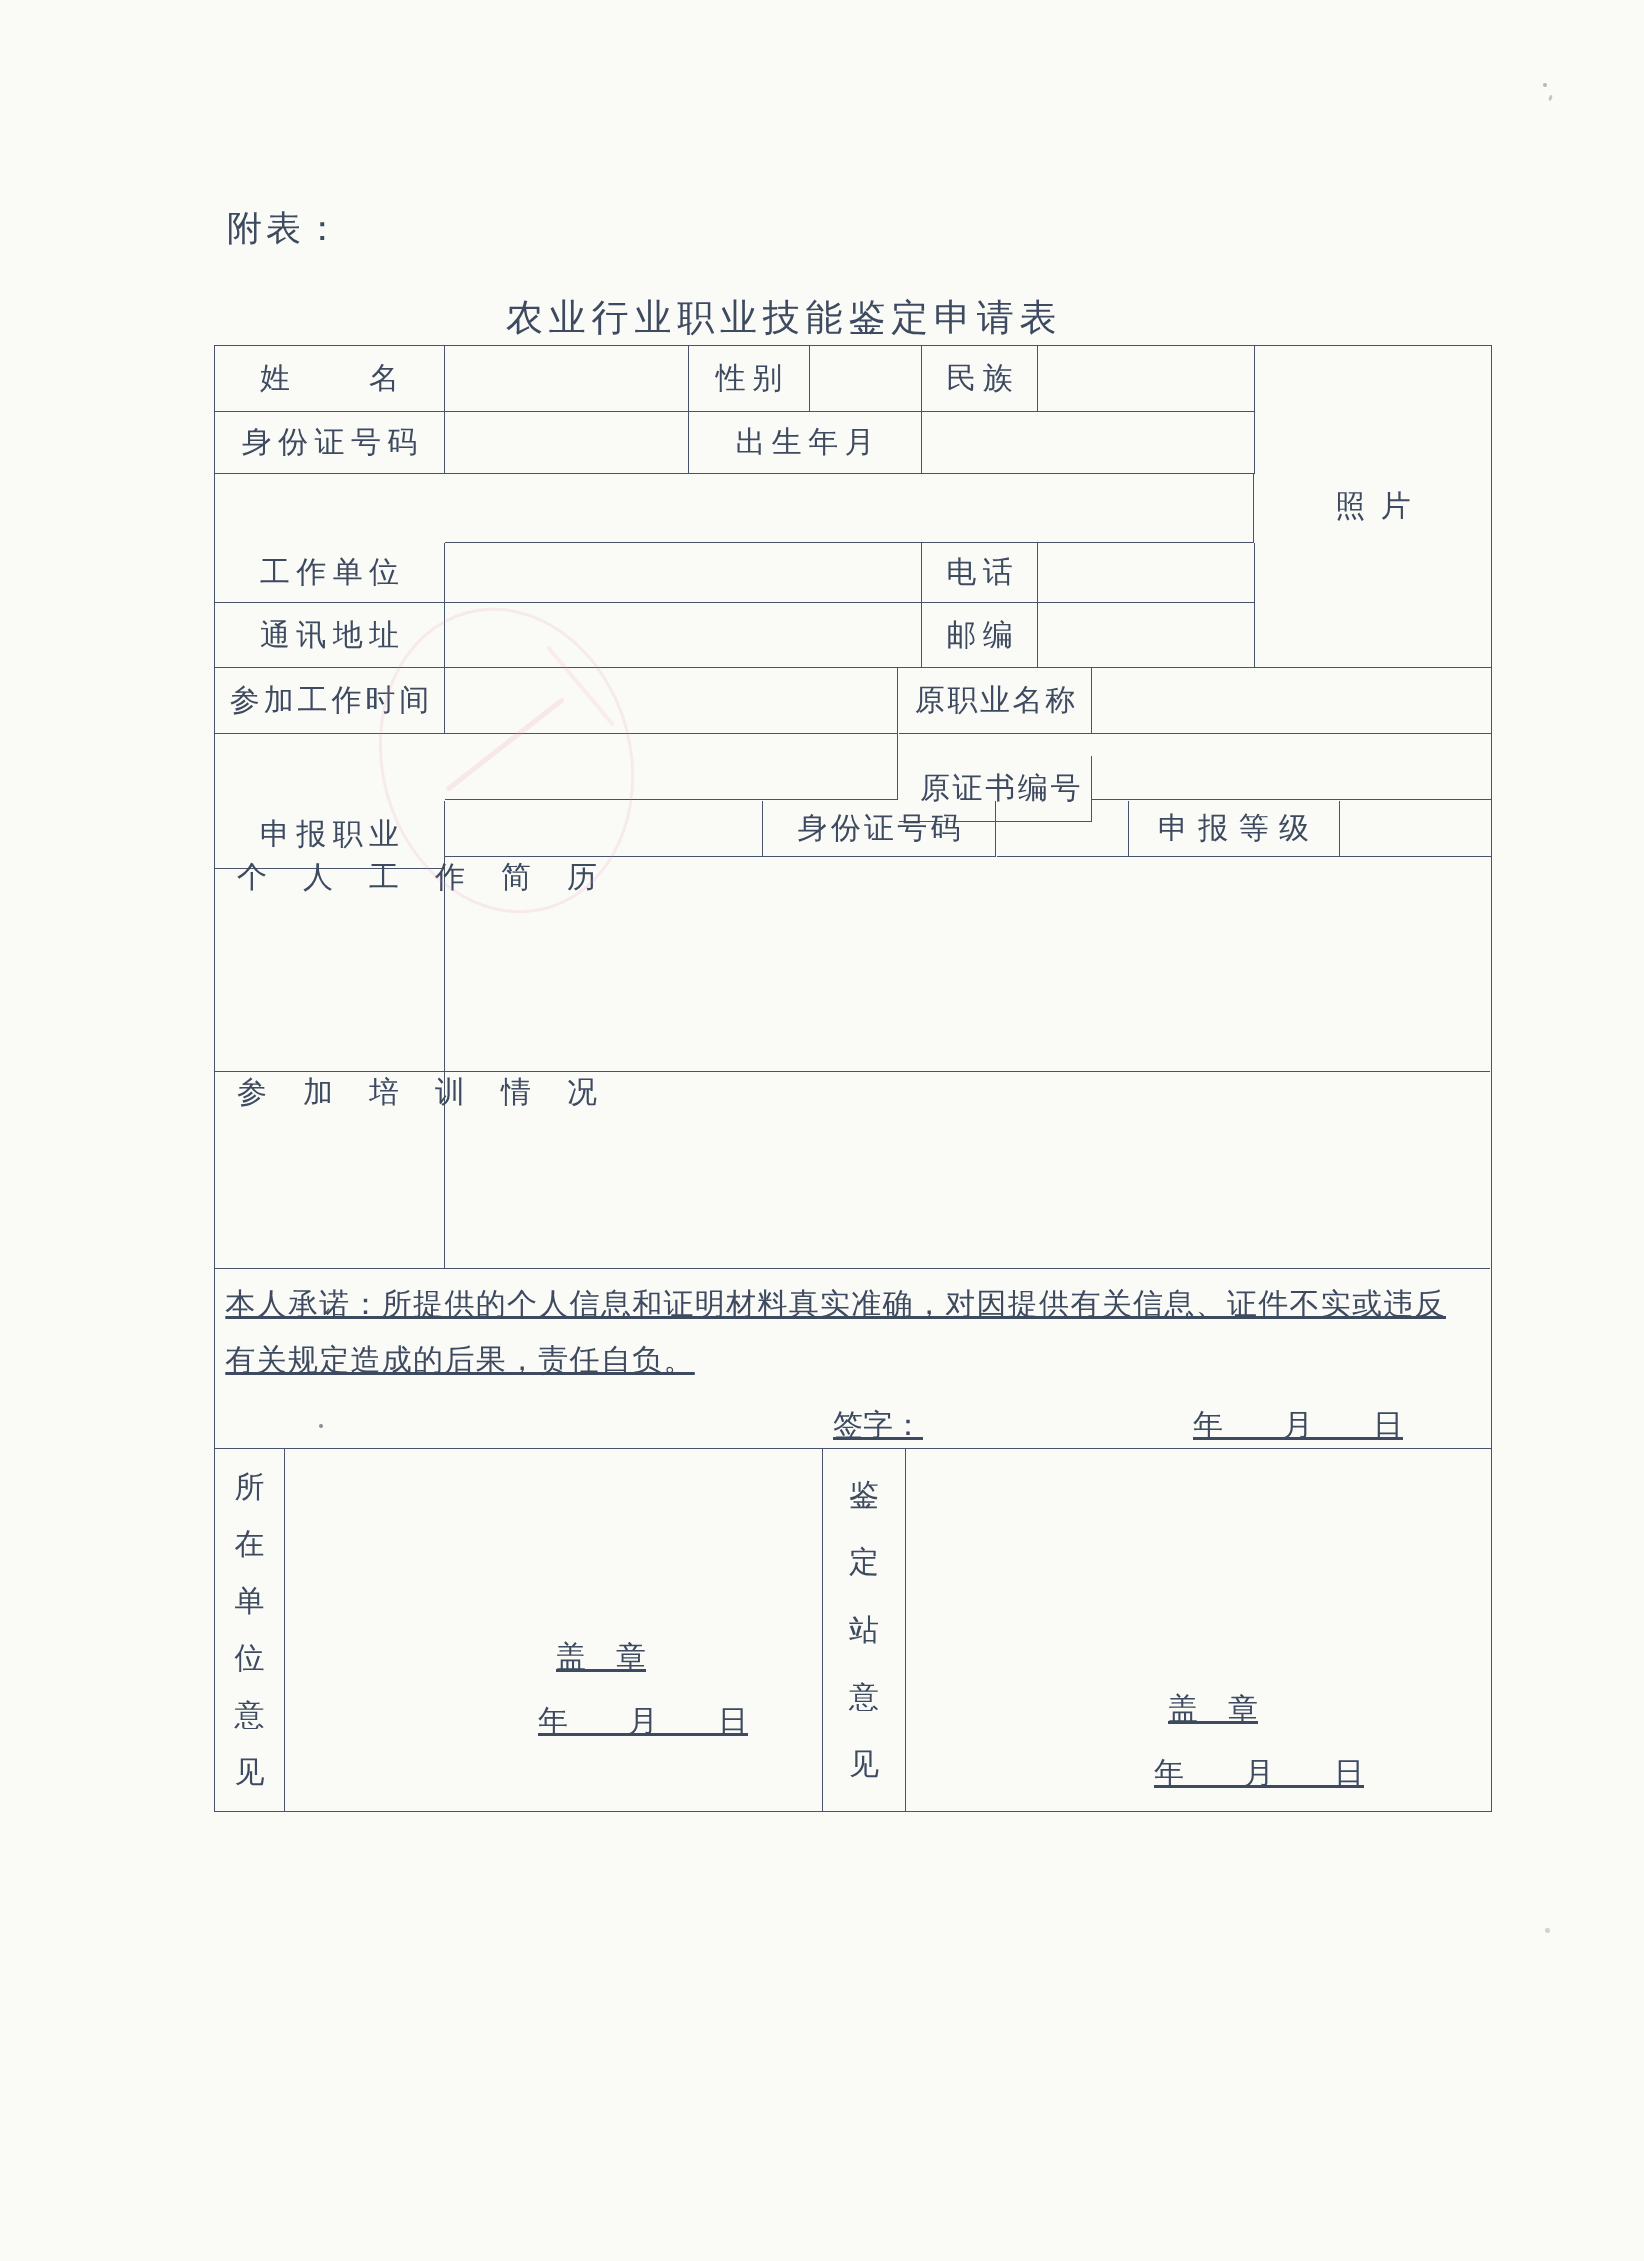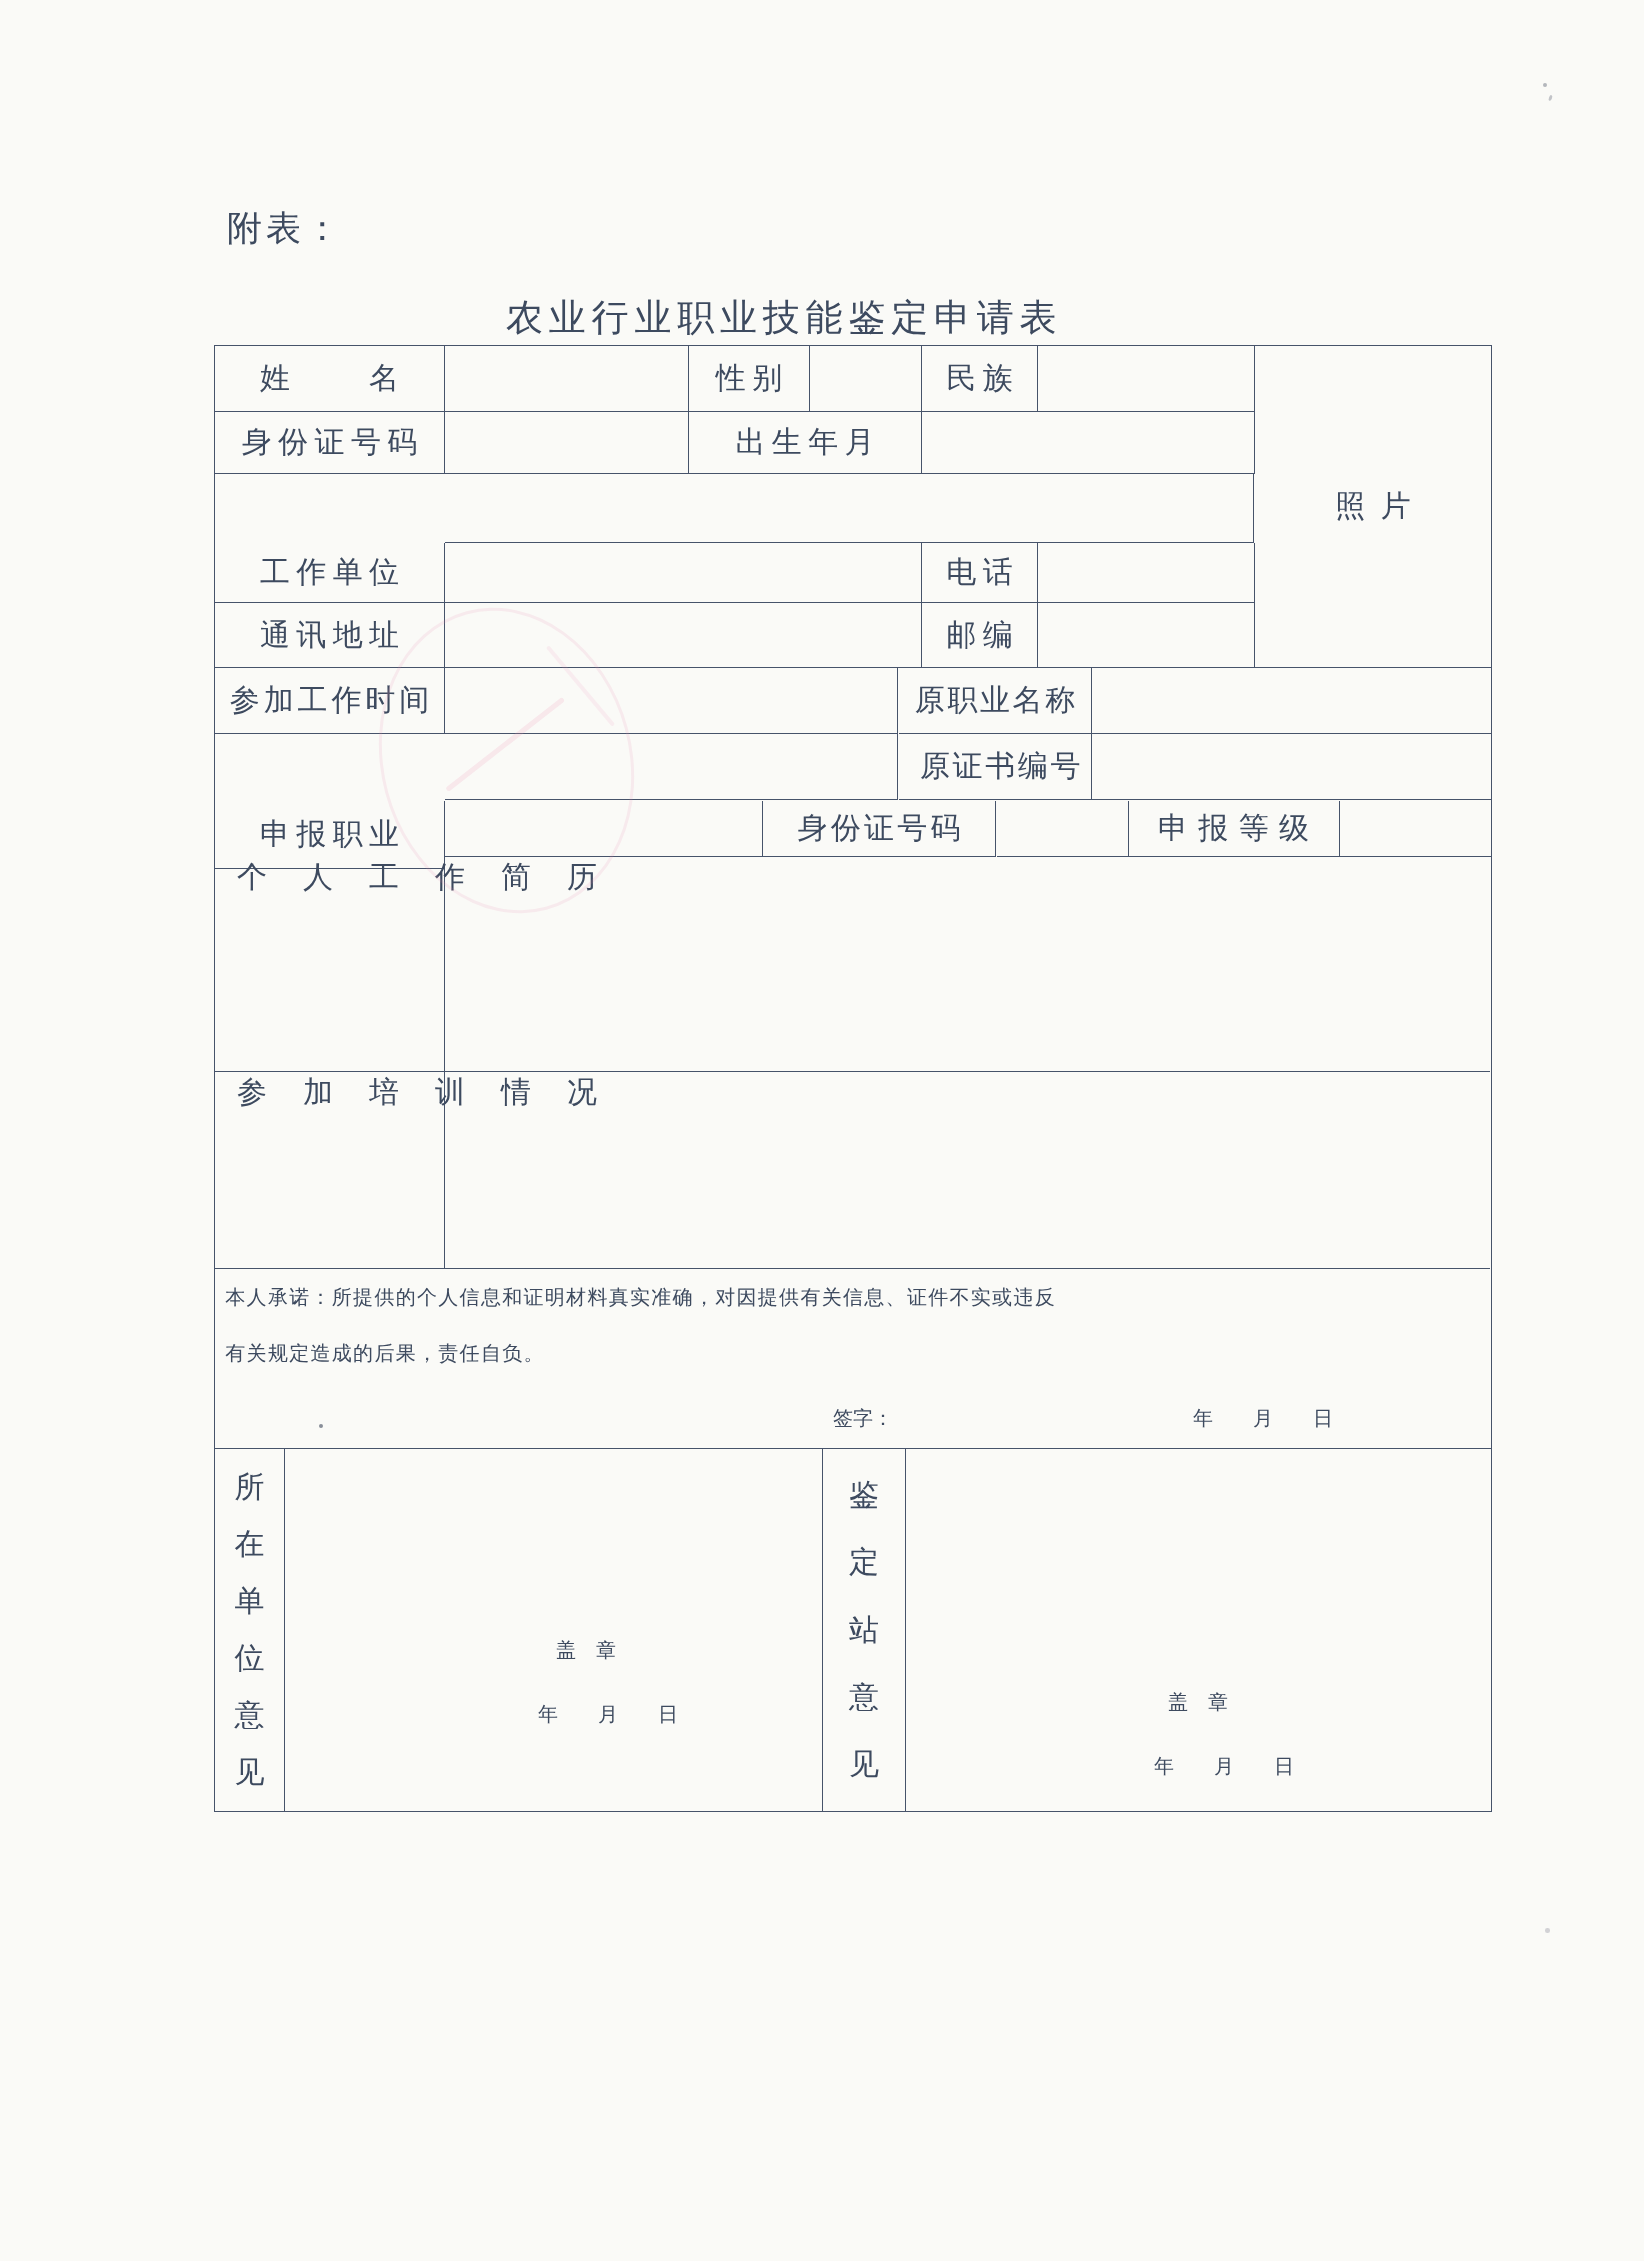--- a/index.html
+++ b/index.html
@@ -45,21 +45,21 @@
   .vlines{
     flex-direction:row;justify-content:space-evenly;
     align-items:flex-start;padding-left:22px;
   }
   .vlines span{letter-spacing:36px;white-space:nowrap;}
   .vcol{
     flex-direction:column;justify-content:space-between;
     align-items:center;padding:18px 0;font-size:30px;
   }
   .freecell{display:block;}
-  .freecell > div{position:absolute;white-space:nowrap;font-size:20px;}
+  .freecell > div{position:absolute;white-space:nowrap;font-size:30px;text-decoration:underline;}
   .decl-l1{left:10.3px;top:15.5px;letter-spacing:1.3px;}
   .decl-l2{left:10.3px;top:72px;letter-spacing:1.3px;}
   .decl-dot{position:absolute;left:104px;top:156px;width:3.9px;height:3.9px;border-radius:50%;background:rgba(60,70,90,.6);}
   .decl-sign{left:618px;top:137px;}
   .decl-date{left:978px;top:137px;}
   .seal-left{left:271px;top:188px;}
   .date-left{left:253px;top:252px;}
   .seal-right{left:263px;top:240px;}
   .date-right{left:249px;top:304px;}
   
@@ -117,21 +117,21 @@
     <div class="cell" style="left:230px;top:257px;width:477px;height:65px"></div>
     <div class="cell lab" style="left:707px;top:257px;width:116px;height:65px">邮编</div>
     <div class="cell" style="left:823px;top:257px;width:217px;height:65px"></div>
 
     <div class="cell lab" style="left:0;top:322px;width:230px;height:66px;letter-spacing:3.9px;padding-left:3.9px">参加工作时间</div>
     <div class="cell" style="left:230px;top:322px;width:453px;height:66px"></div>
     <div class="cell lab" style="left:684px;top:322px;width:193px;height:66px;letter-spacing:2.6px;padding-left:2.6px">原职业名称</div>
     <div class="cell no-r" style="left:877px;top:322px;width:399px;height:66px"></div>
 
     <div class="cell" style="left:230px;top:388px;width:453px;height:66px"></div>
-    <div class="cell lab" style="left:684px;top:388px;width:193px;height:66px;letter-spacing:2.6px;padding-left:13px">原证书编号</div>
+    <div class="cell lab" style="left:684px;top:410px;width:193px;height:66px;letter-spacing:2.6px;padding-left:13px">原证书编号</div>
     <div class="cell no-r" style="left:877px;top:388px;width:399px;height:66px"></div>
 
     <div class="cell lab" style="left:0;top:455px;width:230px;height:68px">申报职业</div>
     <div class="cell" style="left:230px;top:455px;width:318px;height:56px"></div>
     <div class="cell lab" style="left:548px;top:455px;width:233px;height:56px;letter-spacing:3.2px;padding-left:3.2px">身份证号码</div>
     <div class="cell" style="left:782px;top:455px;width:132px;height:56px"></div>
     <div class="cell lab" style="left:913px;top:455px;width:212px;height:56px;letter-spacing:10.3px;padding-left:10.3px">申报等级</div>
     <div class="cell no-r" style="left:1125px;top:455px;width:151px;height:56px"></div>
 
     <div class="cell vlines" style="left:0;top:511px;width:230px;height:215px">

